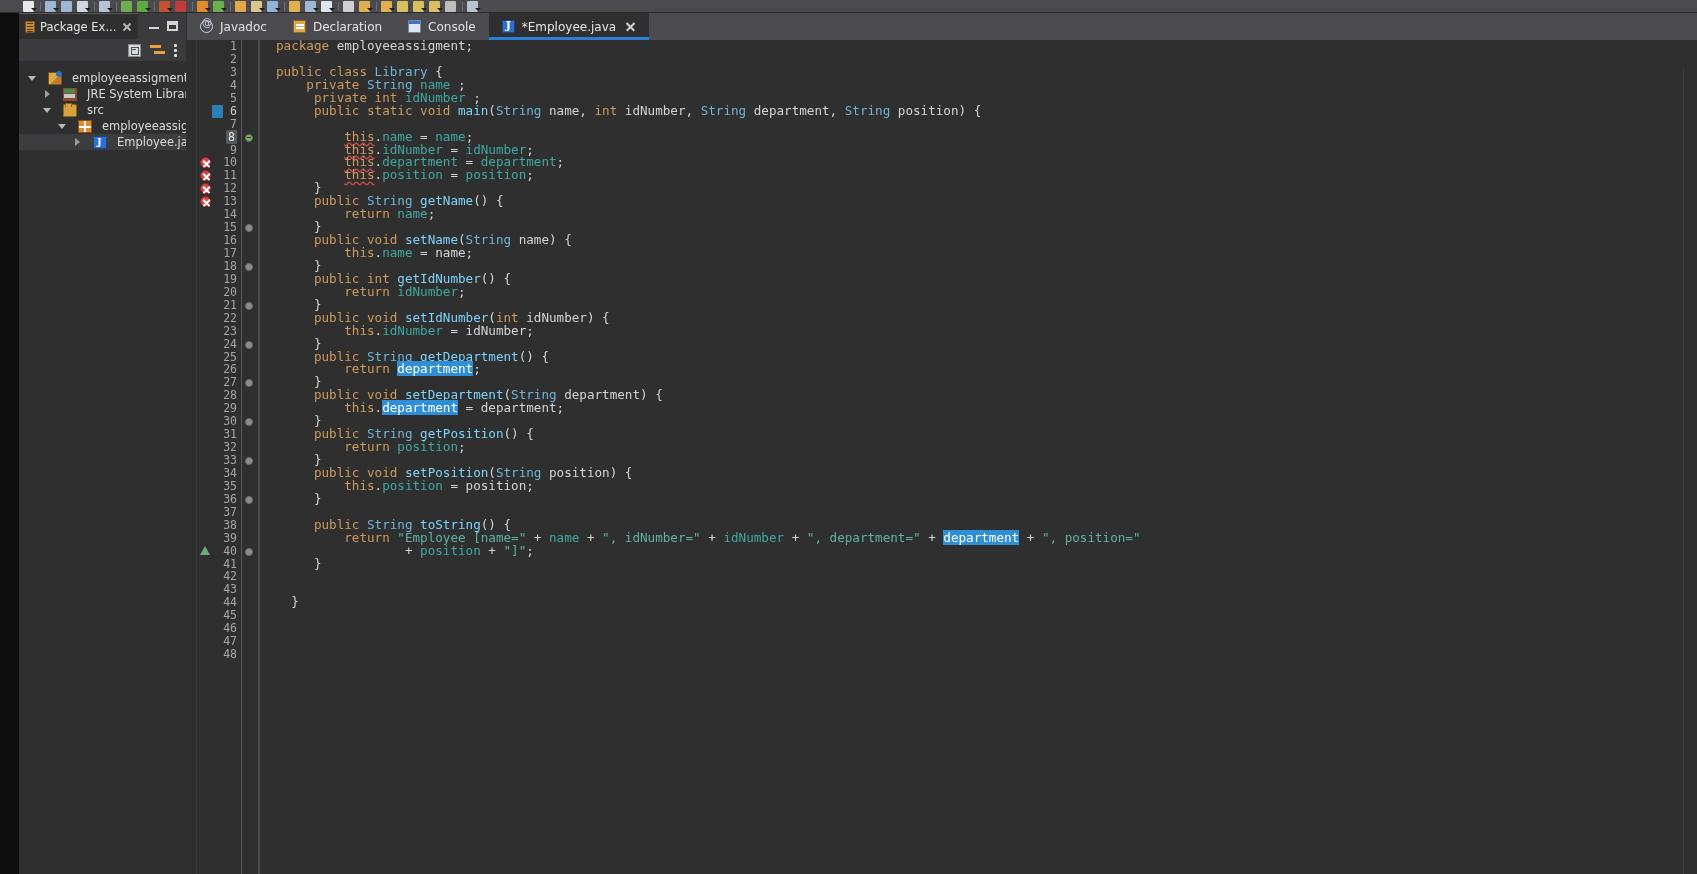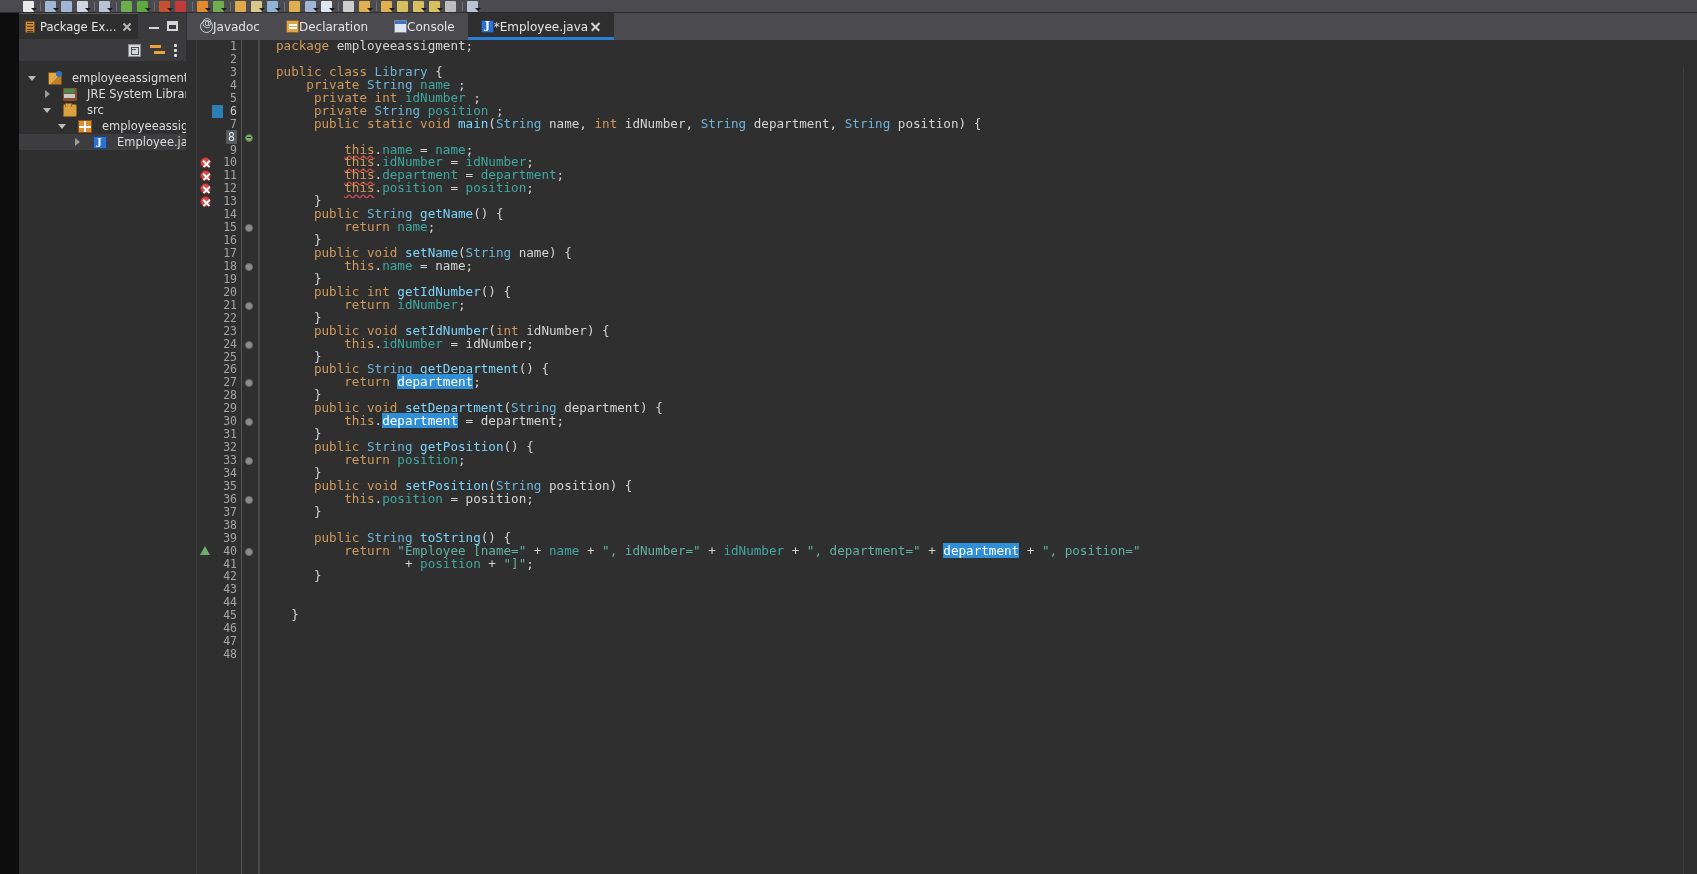--- a/index.html
+++ b/index.html
@@ -126,21 +126,21 @@
   
   .editor-area {
     position:absolute; left:187px; top:13px; right:0; bottom:0;
     background:#2f2f2f;
   }
   .ed-tabrow {
     position:absolute; left:0; top:0; width:1510px; height:27px;
     background:#4a4a4f; display:flex; align-items:flex-end;
   }
   .ed-tab {
-    height:27px; display:flex; align-items:center; 
+    height:27px; display:flex; align-items:center; gap:7px;
     padding:0 13px; font-size:12px; color:#e4e4e4; white-space:nowrap;
     position:relative;
   }
   .ed-tab.active { background:#2f2f2f; }
   .ed-tab.active::after {
     content:""; position:absolute; left:0; bottom:0; width:100%; height:3px; background:#2b7fd4;
   }
   .ed-tab.active .ed-tab-label { color:#e5e5e5; }
   .ti { width:13px; height:13px; position:relative; flex:0 0 auto; }
   .ti-javadoc { border:1.5px solid #cfd6e0; border-radius:50%; }
@@ -553,21 +553,20 @@
           <div class="foldmark"></div>
           <div class="foldmark"></div>
         </div>
       <div class="code" id="code">
           <div class="indentrule"></div>
           <div class="cl"><span class="kw">package </span><span class="plain">employeeassigment;</span></div>
           <div class="cl">&nbsp;</div>
           <div class="cl"><span class="kw">public class </span><span class="typ">Library</span><span class="plain"> {</span></div>
           <div class="cl"><span class="kw">    private </span><span class="typ">String</span><span class="plain"> </span><span class="fld">name</span><span class="plain"> ;</span></div>
           <div class="cl"><span class="kw">     private </span><span class="kw">int</span><span class="plain"> </span><span class="fld">idNumber</span><span class="plain"> ;</span></div>
-          <div class="cl"><span class="kw">     private </span><span class="typ">String</span><span class="plain"> </span><span class="fld">position</span><span class="plain"> ;</span></div>
           <div class="cl"><span class="kw">     public static void </span><span class="mth">main</span><span class="plain">(</span><span class="typ">String</span><span class="plain"> name, </span><span class="kw">int</span><span class="plain"> idNumber, </span><span class="typ">String</span><span class="plain"> department, </span><span class="typ">String</span><span class="plain"> position) {</span></div>
           <div class="cl">&nbsp;</div>
           <div class="cl"><span class="plain">         </span><span class="kw err">this</span><span class="plain">.</span><span class="fld">name</span><span class="plain"> = </span><span class="fld">name</span><span class="plain">;</span></div>
           <div class="cl"><span class="plain">         </span><span class="kw err">this</span><span class="plain">.</span><span class="fld">idNumber</span><span class="plain"> = </span><span class="fld">idNumber</span><span class="plain">;</span></div>
           <div class="cl"><span class="plain">         </span><span class="kw err">this</span><span class="plain">.</span><span class="fld">department</span><span class="plain"> = </span><span class="fld">department</span><span class="plain">;</span></div>
           <div class="cl"><span class="plain">         </span><span class="kw err">this</span><span class="plain">.</span><span class="fld">position</span><span class="plain"> = </span><span class="fld">position</span><span class="plain">;</span></div>
           <div class="cl"><span class="plain">     }</span></div>
           <div class="cl"><span class="kw">     public </span><span class="typ">String</span><span class="plain"> </span><span class="mth">getName</span><span class="plain">() {</span></div>
           <div class="cl"><span class="kw">         return </span><span class="fld">name</span><span class="plain">;</span></div>
           <div class="cl"><span class="plain">     }</span></div>

